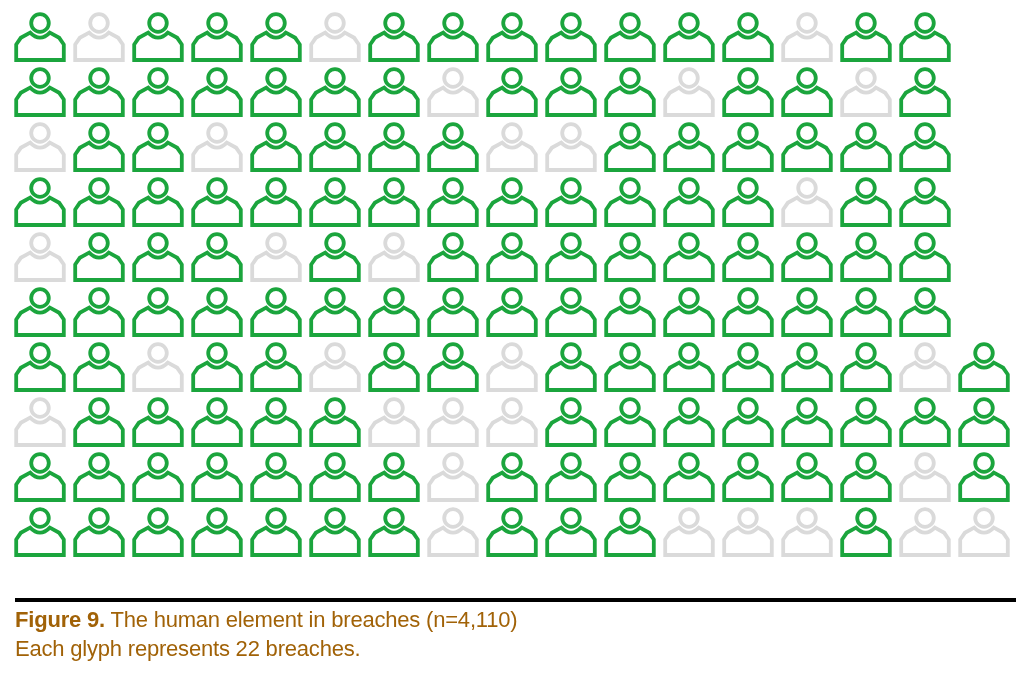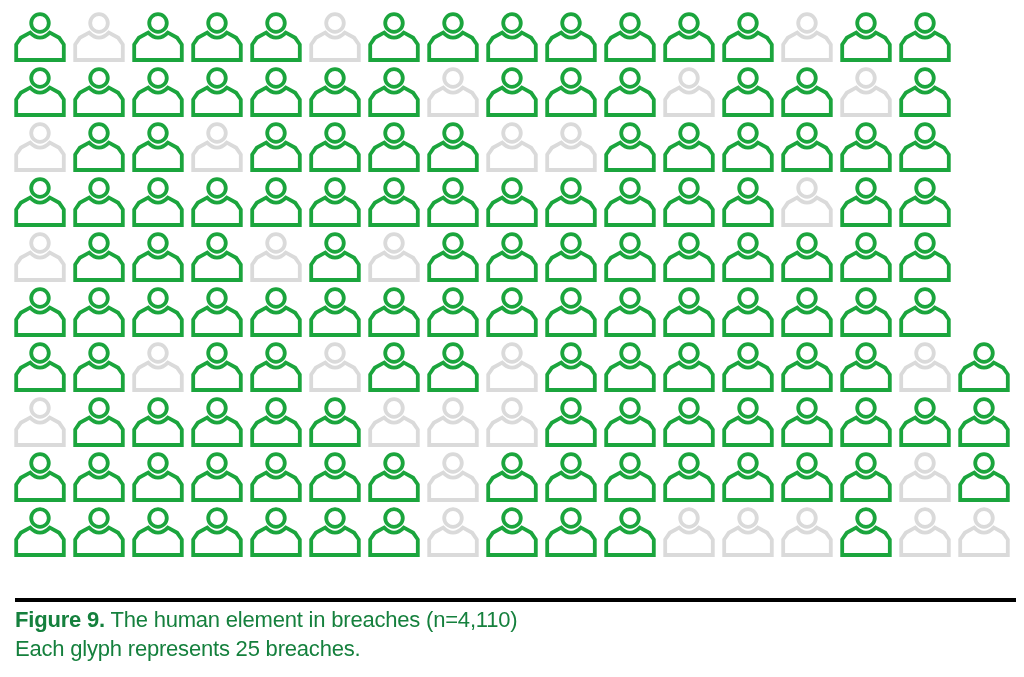--- a/index.html
+++ b/index.html
@@ -47,21 +47,21 @@
   }
   .rule {
     width: 1001px;
     height: 4px;
     background: #000000;
   }
   .cap-line1, .cap-line2 {
     margin: 0;
     font-size: 22px;
     line-height: 29px;
-    color: #15803d;
+    color: #a16207;
     letter-spacing: -0.2px;
   }
   .cap-line1 { margin-top: 3px; }
   .cap-line1 b { font-weight: 700; }
 </style>
 </head>
 <body style="background: rgb(255, 255, 255);">
 
 <div class="stage">
 
@@ -1068,16 +1068,16 @@
             <circle cx="26" cy="11" r="8.8" fill="none" stroke="#DADADA" stroke-width="3.8"></circle>
             <path d="M2.2 48 L2.2 32.5 L6.8 25.8 L16.2 20.6 C20.2 24.8 23.4 25.6 26 25.6 C28.6 25.6 31.8 24.8 35.8 20.6 L45.2 25.8 L49.8 32.5 L49.8 48 Z" fill="none" stroke="#DADADA" stroke-width="3.8" stroke-linejoin="miter"></path>
           </svg>
         </span>
       </div>
     </div>
 
   <div class="caption">
     <div class="rule" style="background: rgb(0, 0, 0);"></div>
     <p class="cap-line1"><b>Figure 9.</b> <span>The human element in breaches (n=4,110)</span></p>
-    <p class="cap-line2">Each glyph represents 25 breaches.</p>
+    <p class="cap-line2">Each glyph represents 22 breaches.</p>
   </div>
 
 </div>
 
 </body></html>

